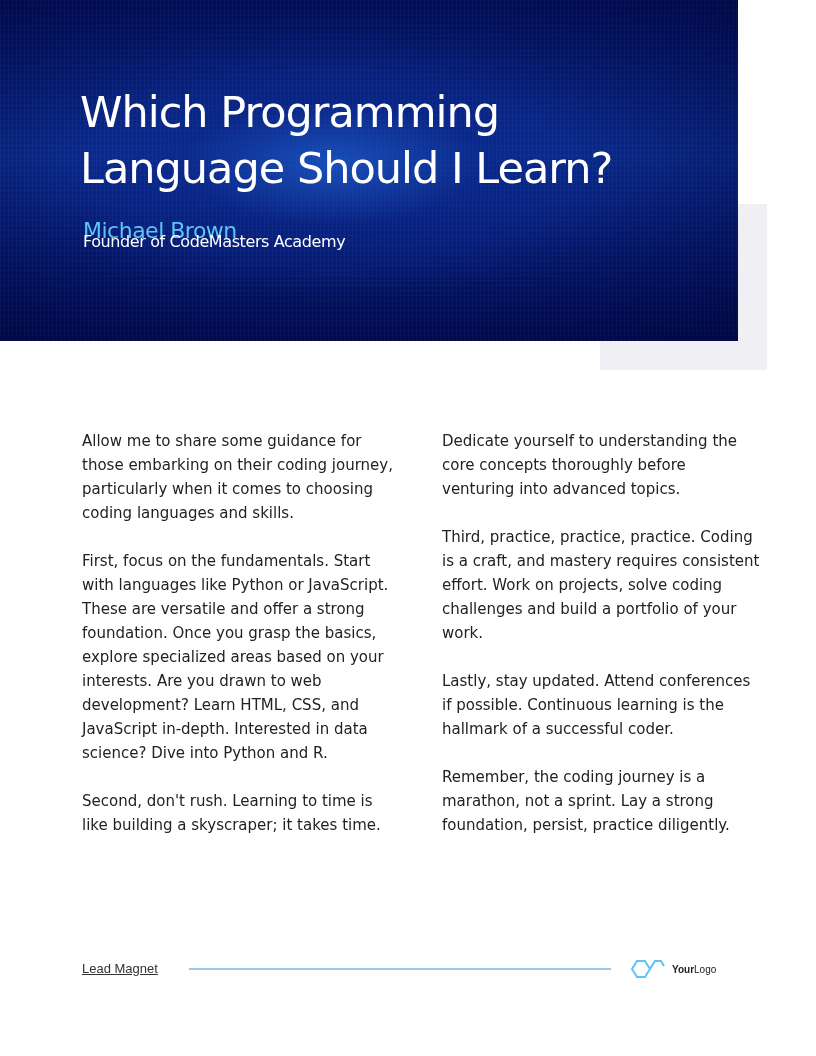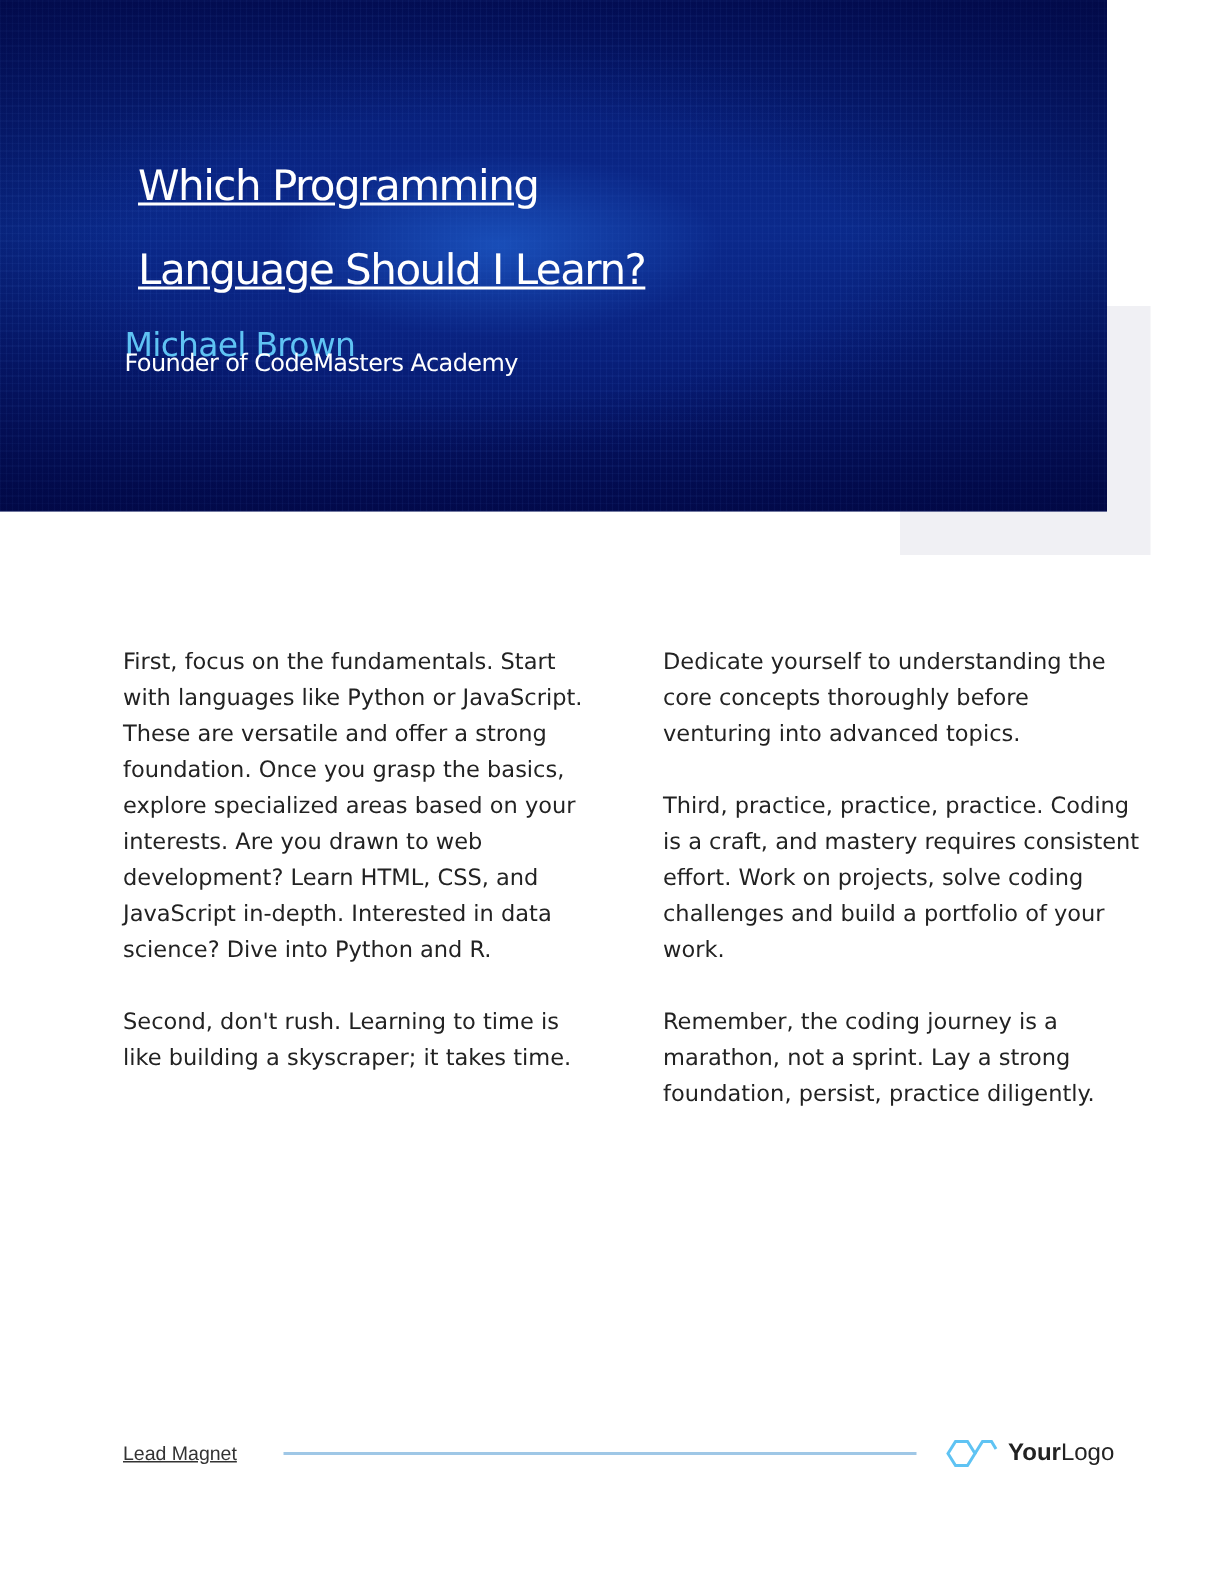--- a/index.html
+++ b/index.html
@@ -8,58 +8,60 @@
   .gray-box { position:absolute; left:600px; top:204px; width:167px; height:166px; background:#f0f0f4; }
   .banner { position:absolute; left:0; top:0; width:738px; height:341px; overflow:hidden;
     background:
       radial-gradient(ellipse 45% 40% at 45% 48%, rgba(30,90,200,0.75) 0%, rgba(12,40,140,0.5) 45%, rgba(4,12,90,0) 100%),
       repeating-linear-gradient(90deg, rgba(80,130,230,0.10) 0px, rgba(80,130,230,0.10) 1px, transparent 1px, transparent 4px),
       repeating-linear-gradient(0deg, rgba(80,130,230,0.08) 0px, rgba(80,130,230,0.08) 1px, transparent 1px, transparent 5px),
       linear-gradient(180deg, #03105e 0%, #0a2a8a 45%, #061a70 70%, #020b52 100%);
   }
   .banner::after { content:""; position:absolute; inset:0;
     background: radial-gradient(ellipse 80% 70% at 45% 50%, transparent 40%, rgba(1,6,60,0.65) 100%); }
-  .title { position:absolute; left:80px; top:84px; margin:12px; z-index:2; color:#ffffff;
-    font-family:"DejaVu Sans", sans-serif; font-weight:500; font-size:28px; line-height:56px;
-    letter-spacing:-1px; white-space:pre-line;text-decoration:underline; }
+  .title { position:absolute; left:80px; top:84px; margin:0; z-index:2; color:#ffffff;
+    font-family:"DejaVu Sans", sans-serif; font-weight:500; font-size:43px; line-height:56px;
+    letter-spacing:-1px; white-space:pre-line; }
   .author { position:absolute; left:83px; top:218px; z-index:2; color:#5fc3f3;
     font-family:"DejaVu Sans", sans-serif; font-size:22px; letter-spacing:-0.5px; }
   .role { position:absolute; left:83px; top:232px; z-index:2; color:#ffffff;
     font-family:"DejaVu Sans", sans-serif; font-size:16px; letter-spacing:-0.4px; }
   .col { position:absolute; top:429px; width:320px; color:#222222;
     font-family:"DejaVu Sans", sans-serif; font-size:15px; line-height:24px; }
   .col p { margin:0 0 24px 0; }
   .col-left { left:82px; }
   .col-right { left:442px; }
   .footer-label { position:absolute; left:82px; top:961px; font-size:13px; color:#333;text-decoration:underline; }
   .footer-rule { position:absolute; left:189px; top:968px; width:422px; height:2px; background:#9fc7e6; }
   .logo { position:absolute; left:630px; top:958px; display:flex; align-items:center; gap:6px; }
-  .logo-text { font-size:16px; color:#222; }
+  .logo-text { font-size:10px; color:#222; }
   .logo-text b { font-weight:700; }
 </style>
 </head>
 <body>
 
 <div class="gray-box"></div>
 
 <div class="banner">
   <h1 class="title">Which Programming
 Language Should I Learn?</h1>
   <div class="author">Michael Brown</div>
   <div class="role">Founder of CodeMasters Academy</div>
 </div>
 
 <div class="col col-left">
+  <p>Allow me to share some guidance for those embarking on their coding journey, particularly when it comes to choosing coding languages and skills.</p>
   <p>First, focus on the fundamentals. Start with languages like Python or JavaScript. These are versatile and offer a strong foundation. Once you grasp the basics, explore specialized areas based on your interests. Are you drawn to web development? Learn HTML, CSS, and JavaScript in-depth. Interested in data science? Dive into Python and R.</p>
   <p>Second, don't rush. Learning to time is like building a skyscraper; it takes time.</p>
 </div>
 
 <div class="col col-right">
   <p>Dedicate yourself to understanding the core concepts thoroughly before venturing into advanced topics.</p>
   <p>Third, practice, practice, practice. Coding is a craft, and mastery requires consistent effort. Work on projects, solve coding challenges and build a portfolio of your work.</p>
+  <p>Lastly, stay updated. Attend conferences if possible. Continuous learning is the hallmark of a successful coder.</p>
   <p>Remember, the coding journey is a marathon, not a sprint. Lay a strong foundation, persist, practice diligently.</p>
 </div>
 
 <div class="footer-label">Lead Magnet</div>
 <div class="footer-rule"></div>
 <div class="logo">
   <svg width="36" height="22" viewBox="0 0 36 22">
     <path d="M2 11 L7 3 L15 3 L20 11 L15 19 L7 19 Z" fill="none" stroke="#5fc3f3" stroke-width="2"></path>
     <path d="M20 11 L25 3 L31 3 L34 8" fill="none" stroke="#5fc3f3" stroke-width="2"></path>
   </svg>

